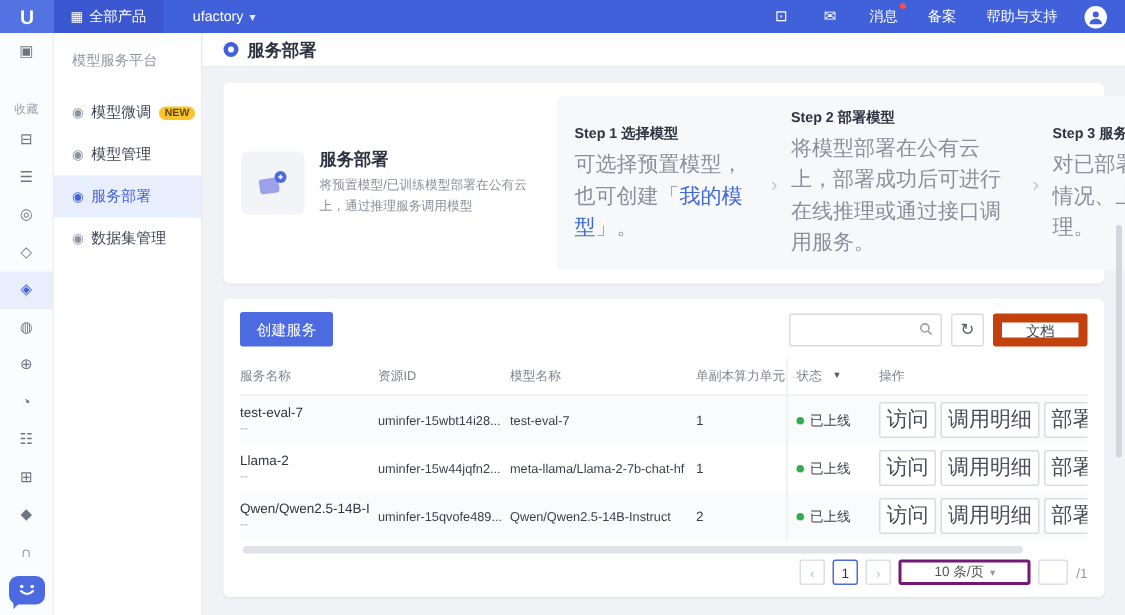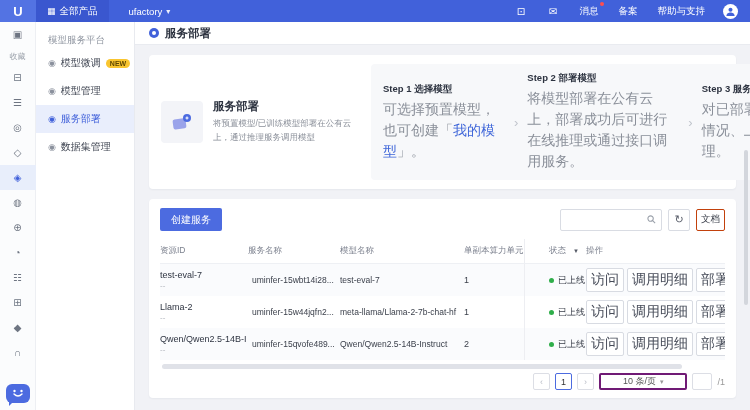--- a/index.html
+++ b/index.html
@@ -27,30 +27,30 @@
   .avatar { width:15px; height:15px; border-radius:50%; background:#fff; margin:0 12px 0 8px;
     display:flex; align-items:center; justify-content:center; cursor:pointer; }
 
   
   .rail { position:absolute; top:22px; left:0; bottom:0; width:36px; background:#fbfcfd;
     border-right:1px solid #edeff3; display:flex; flex-direction:column; align-items:center; z-index:20; }
   .rail-item { width:36px; height:25px; display:flex; align-items:center; justify-content:center;
     font-size:10px; color:#6e7582; cursor:pointer; }
   .rail-item.selected { background:#e8eefb; color:#4161da; }
   .rail-label { width:36px; height:18px; display:flex; align-items:center; justify-content:center;
-    font-size:8px; color:#9aa0aa; }
+    font-size:8px; color:#9aa0aa;margin-top:16px; }
   .chat-bubble { position:absolute; bottom:7px; left:6px; width:24px; height:19px; background:#4c6be0;
     border-radius:6px; display:flex; align-items:center; justify-content:center; cursor:pointer; }
   .chat-bubble:after { content:""; position:absolute; left:3px; bottom:-3px; border:3px solid transparent;
     border-top-color:#4c6be0; border-left-color:#4c6be0; }
 
   
   .subsidebar { position:absolute; top:22px; left:36px; bottom:0; width:99px; background:#fff;
     border-right:1px solid #e8eaef; padding-top:12px; z-index:20; }
-  .side-title { font-size:9.5px; color:#9096a1; padding-left:12px; margin-bottom:2px; }
+  .side-title { font-size:9.5px; color:#9096a1; padding-left:12px; margin-bottom:14px; }
   .menu-item { height:28px; display:flex; align-items:center; gap:5px; padding-left:12px;
     font-size:10px; color:#40465
 3; cursor:pointer; color:#404653; }
   .menu-item .mi-icon { font-size:9px; color:#8b919d; }
   .menu-item.selected { background:#e9eefc; color:#4161da; }
   .menu-item.selected .mi-icon { color:#4161da; }
   .new-badge { background:#f9c52f; color:#5f4700; font-size:7px; font-weight:bold;
     padding:1px 4px; border-radius:6px; line-height:1; }
 
   
@@ -85,35 +85,35 @@
     margin-top:10px; padding:9px 11px 8px 11px; position:relative; }
   .toolbar { display:flex; align-items:center; margin-bottom:8px; }
   .create-btn { background:#4c6be0; color:#fff; border:none; border-radius:2px; height:23px;
     padding:0 11px; font-size:10px; cursor:pointer; font-family:Liberation Sans, sans-serif; }
   .tbar-right { margin-left:auto; display:flex; align-items:center; gap:6px; }
   .search-box { width:102px; height:22px; border:1px solid #d9dce3; border-radius:2px; background:#fff;
     display:flex; align-items:center; padding:0 5px; }
   .search-box input { border:none; outline:none; flex:1; width:70px; font-size:9px; font-family:inherit; }
   .sq-btn { width:22px; height:22px; border:1px solid #d9dce3; border-radius:2px; background:#fff;
     display:flex; align-items:center; justify-content:center; font-size:11px; color:#555a66; cursor:pointer; }
-  .doc-btn { height:22px; border:1px solid #c2410c; border-radius:2px; background:#fff;
-    padding:0 4px; font-size:9.5px; color:#3a3f4a; cursor:pointer; font-family:inherit; }
+  .doc-btn { height:22px; border:6px solid #c2410c; border-radius:2px; background:#fff;
+    padding:0 16px; font-size:9.5px; color:#3a3f4a; cursor:pointer; font-family:inherit; }
 
   
   .thead { display:flex; align-items:stretch; height:25px; border-bottom:1px solid #eef0f4;
     font-size:8.5px; color:#7d828f; }
   .thead .cell { display:flex; align-items:center; }
   .trow { display:flex; align-items:stretch; min-height:32px; font-size:9px; color:#3a3f4a; }
   .trow:nth-child(odd) { background:#fafbfd; }
   .cell { padding-right:6px; display:flex; align-items:center; overflow:hidden; white-space:nowrap; }
   .col-name { width:92px; }
   .col-rid { width:88px; font-size:8.5px; }
   .col-model { width:124px; font-size:8.5px; }
   .col-units { width:60px; }
-  .col-status { width:62px; border-left:1px solid #edeef2; padding-left:24px; gap:4px; }
+  .col-status { width:62px; border-left:1px solid #edeef2; padding-left:6px; gap:4px; }
   .col-ops { flex:1; gap:3px; padding-right:0; }
   .name-wrap { display:flex; flex-direction:column; justify-content:center; gap:1px; overflow:hidden; }
   .nm { font-size:9px; color:#2f3542; overflow:hidden; white-space:nowrap; }
   .sub { font-size:8px; color:#b0b4bc; }
   .dot { width:5px; height:5px; border-radius:50%; background:#2fae4a; flex:none; }
   .filter-ic { font-size:6px; margin-left:3px; color:#555a66; cursor:pointer; }
   .ops-btn { border:1px solid #d8dbe2; background:#fff; border-radius:2px; font-size:14px;
     color:#474c59; padding:2px 4px; cursor:pointer; font-family:inherit; white-space:nowrap; }
   .hscroll { height:5px; background:#e0e2e8; border-radius:3px; width:92%; margin:4px 0 3px 2px; cursor:pointer; }
 
@@ -285,22 +285,22 @@
             </svg>
           </div>
           <button class="sq-btn">
               <span>↻</span>
             </button>
           <button class="doc-btn">文档</button>
         </div>
       </div>
 
       <div class="thead">
+        <div class="cell col-name">服务名称</div>
         <div class="cell col-rid">资源ID</div>
-        <div class="cell col-name">服务名称</div>
         <div class="cell col-model">模型名称</div>
         <div class="cell col-units">单副本算力单元</div>
         <div class="cell col-status">
           <span>状态</span>
           <span class="filter-ic">▼</span>
         </div>
         <div class="cell col-ops">操作</div>
       </div>
 
       <div class="trow">

